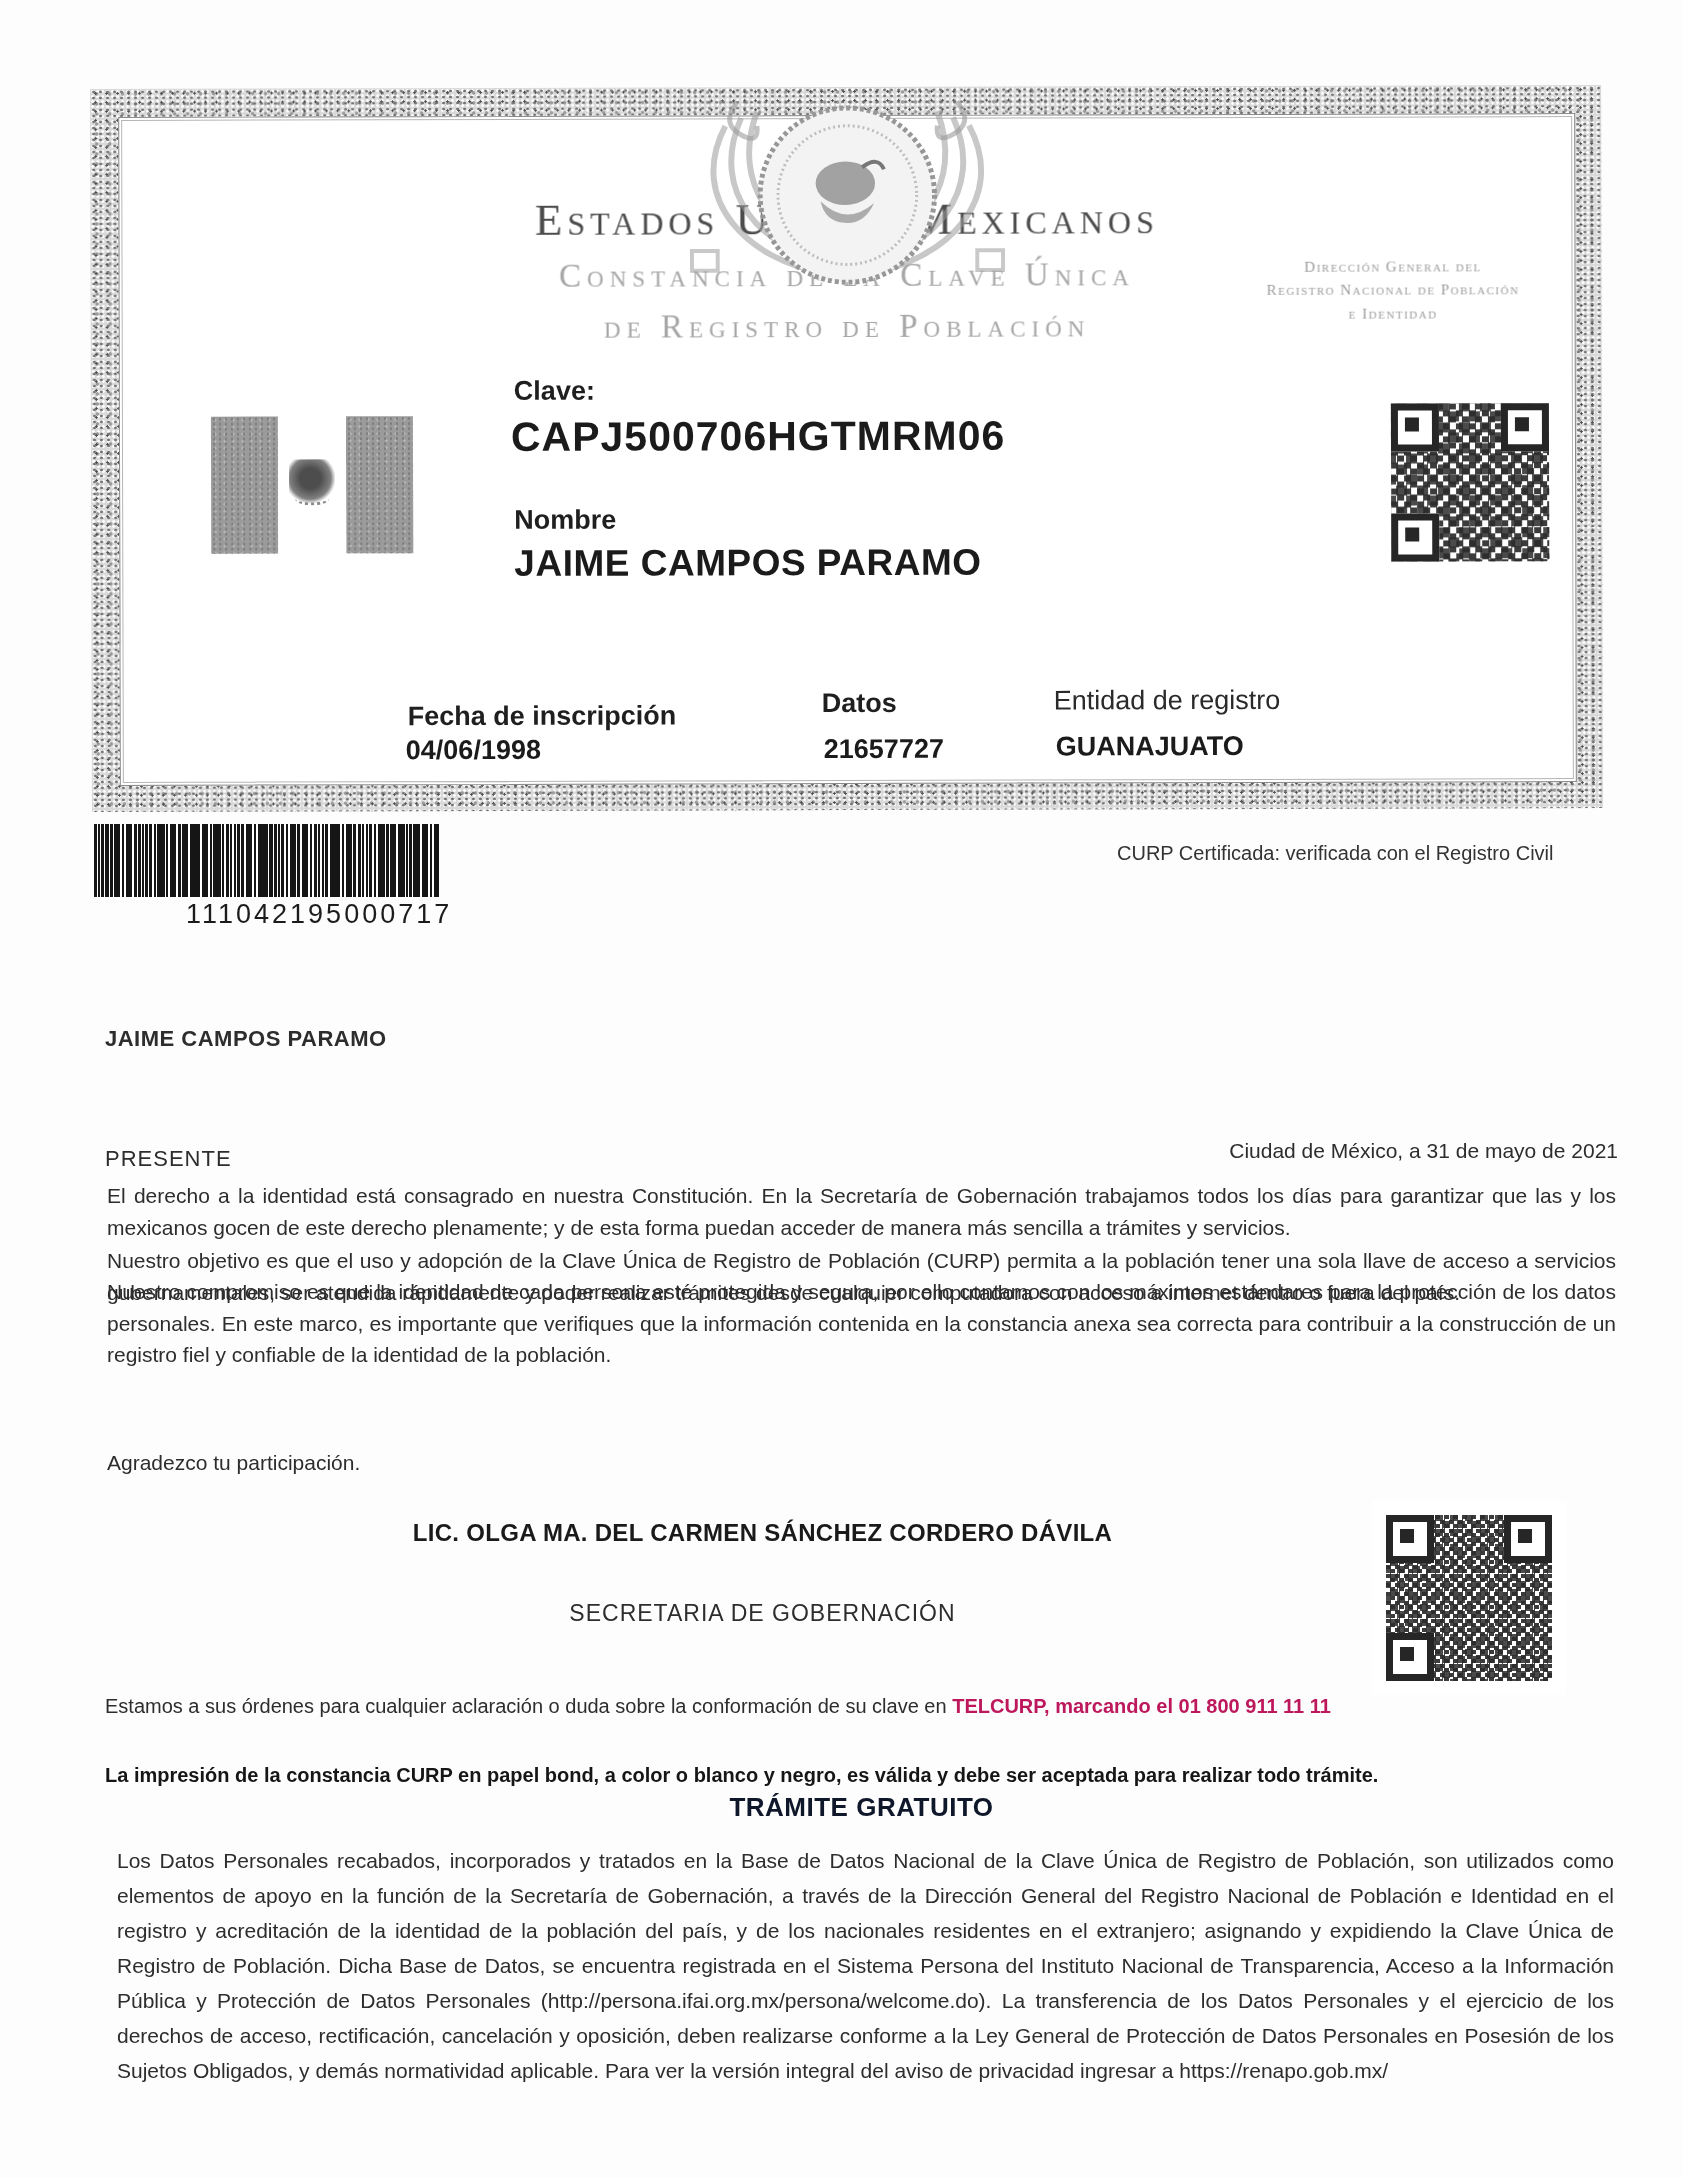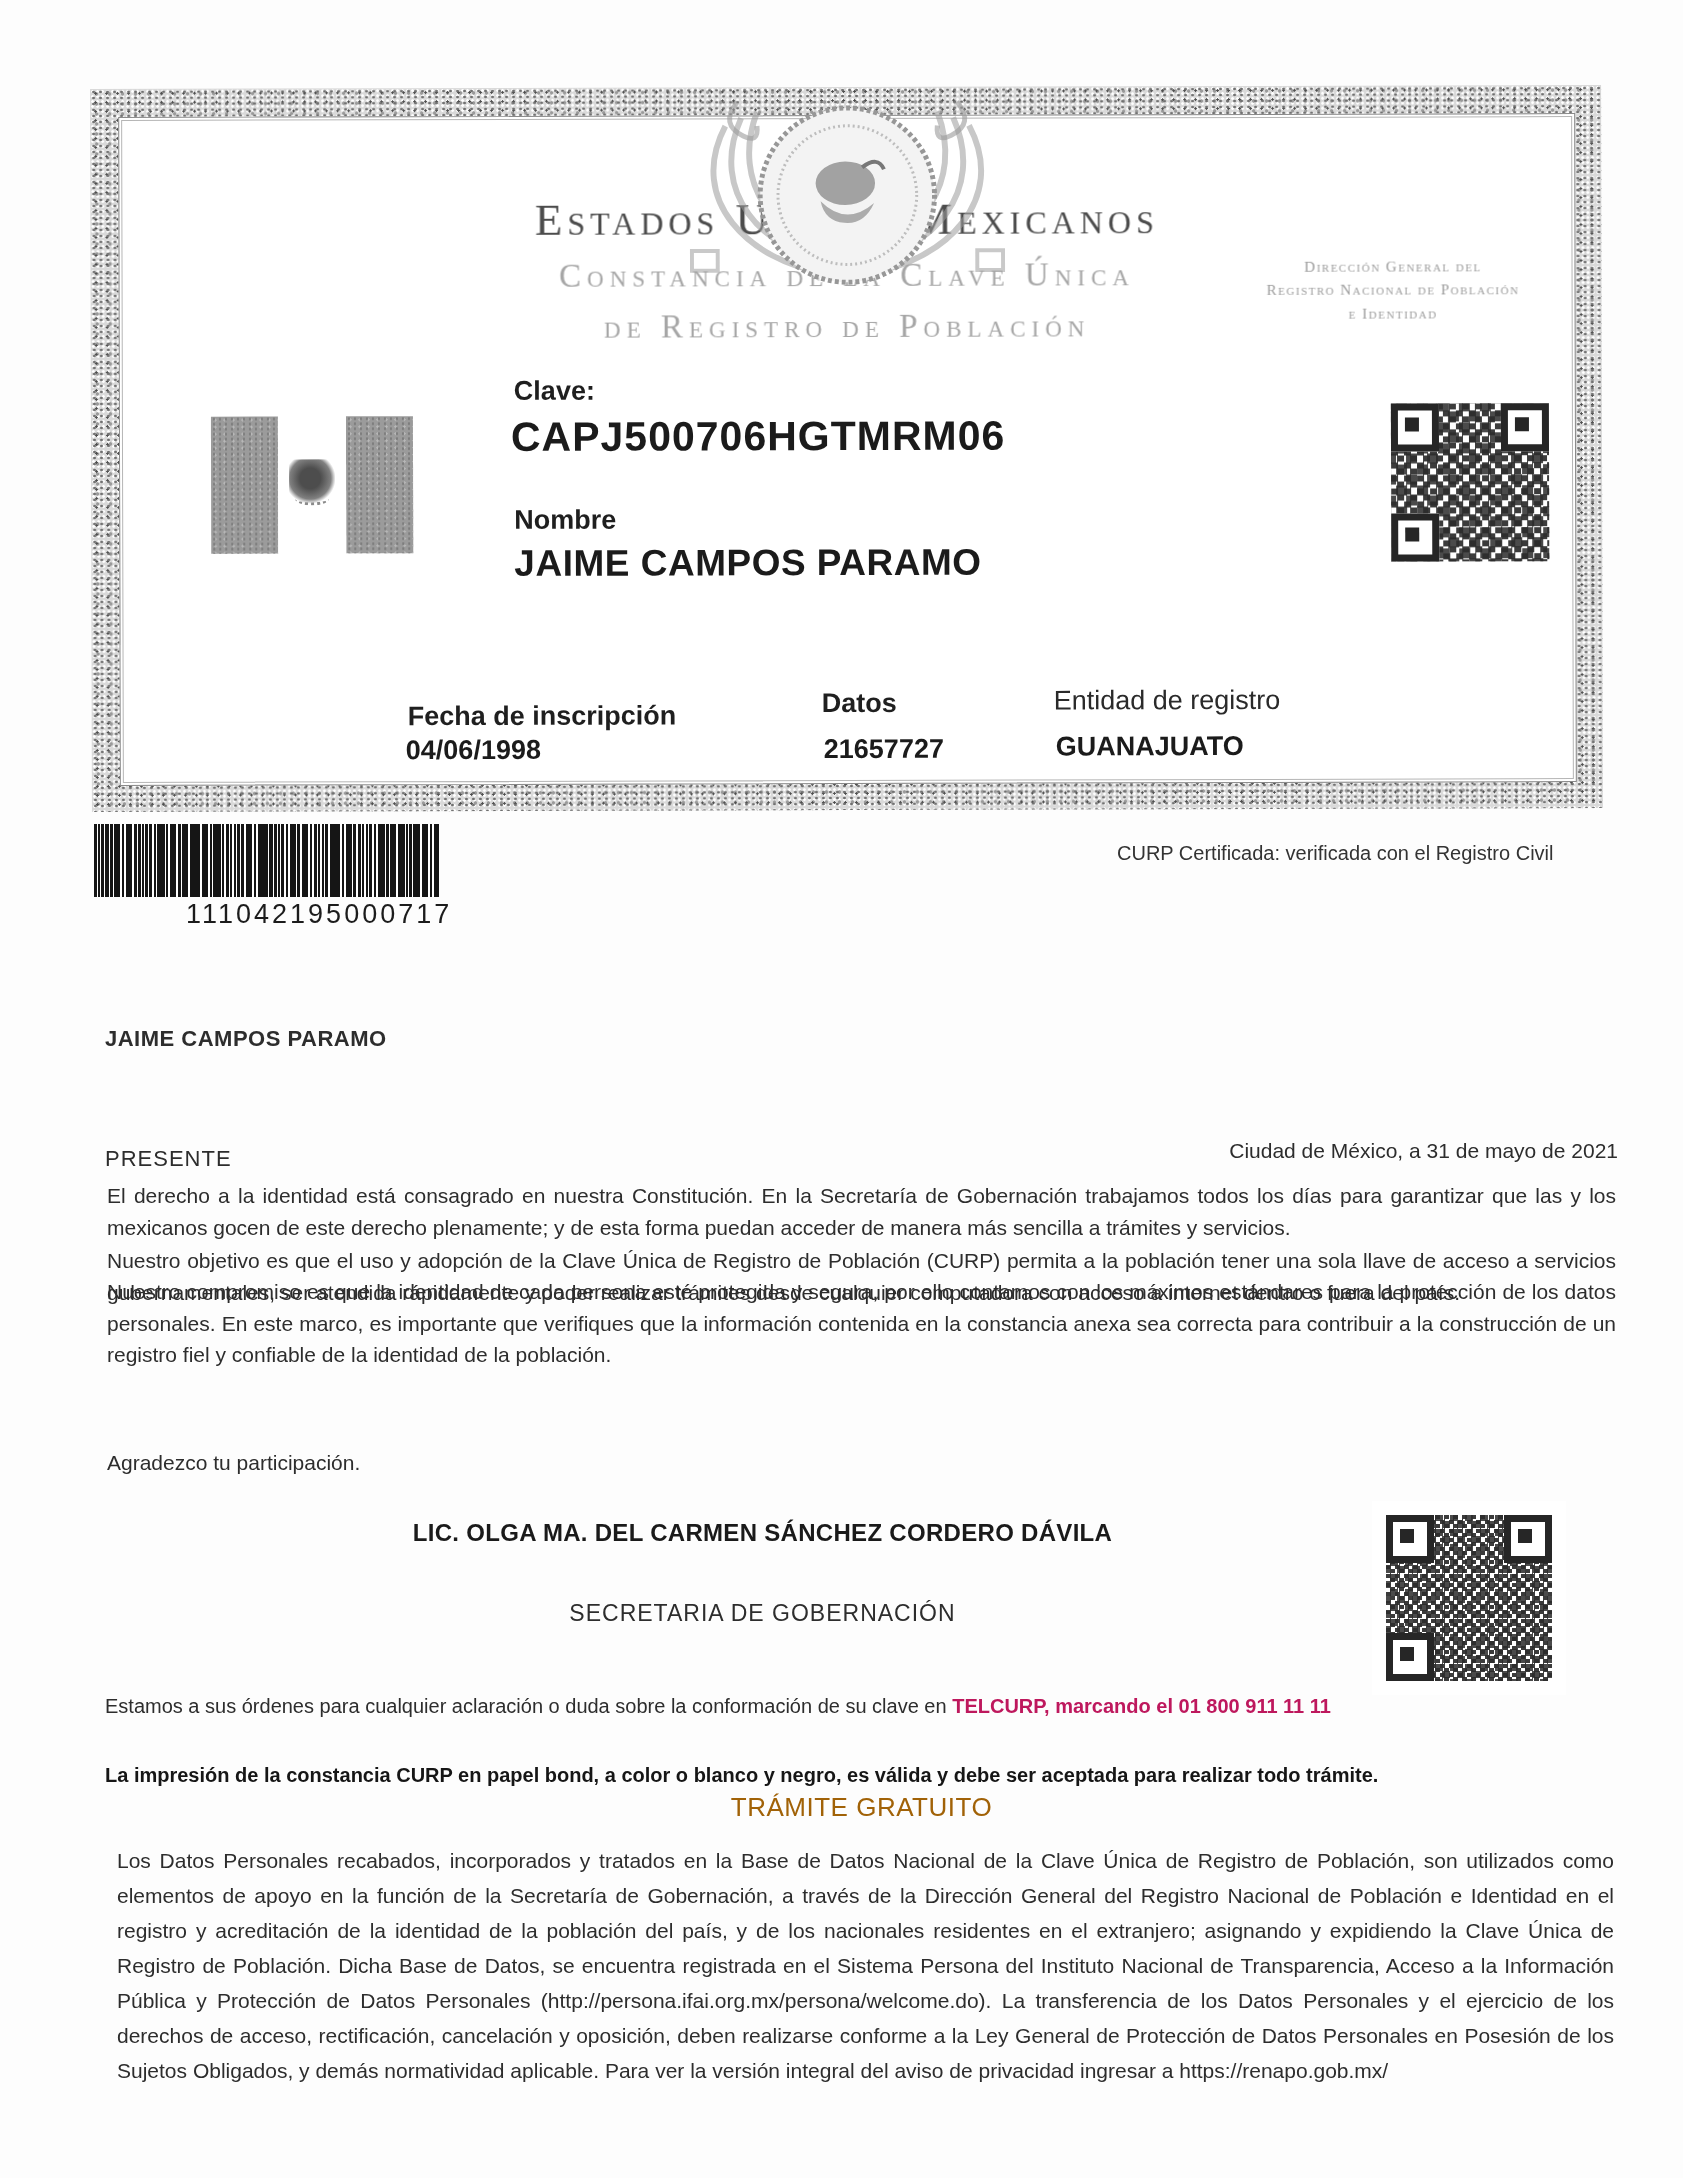--- a/index.html
+++ b/index.html
@@ -84,21 +84,21 @@
   .dateline{right:65px;top:1135px;font-size:21px;}
   .para{left:107px;width:1509px;text-align:justify;}
   .p1{top:1180px;}  .p2{top:1245px;}  .p3{top:1276px;}
   .closing{left:107px;top:1447px;}
   .sig{left:99px;width:1327px;text-align:center;}
   .sig-name{top:1515px;font-weight:bold;font-size:24px;color:#1a1a1a;letter-spacing:0.3px;}
   .sig-title{top:1596px;font-size:23px;letter-spacing:1px;}
   .contact{left:105px;top:1691px;font-size:20px;}
   .contact b{color:#be185d;}
   .print-note{left:105px;top:1760px;font-size:20px;font-weight:bold;color:#161616;}
-  .free-note{left:99px;top:1788px;width:1525px;text-align:center;font-weight:normal;font-size:26px;color:#a16207;letter-spacing:0.5px;}
+  .free-note{left:99px;top:1788px;width:1525px;text-align:center;font-weight:bold;font-size:26px;color:#0f172a;letter-spacing:0.5px;}
   .legal{left:117px;top:1843px;width:1497px;font-size:21px;line-height:1.67;text-align:justify;}
 </style>
 </head>
 <body>
 
 <div class="page">
 
   <div class="cert-frame">
     <div class="cert-inner">
 

